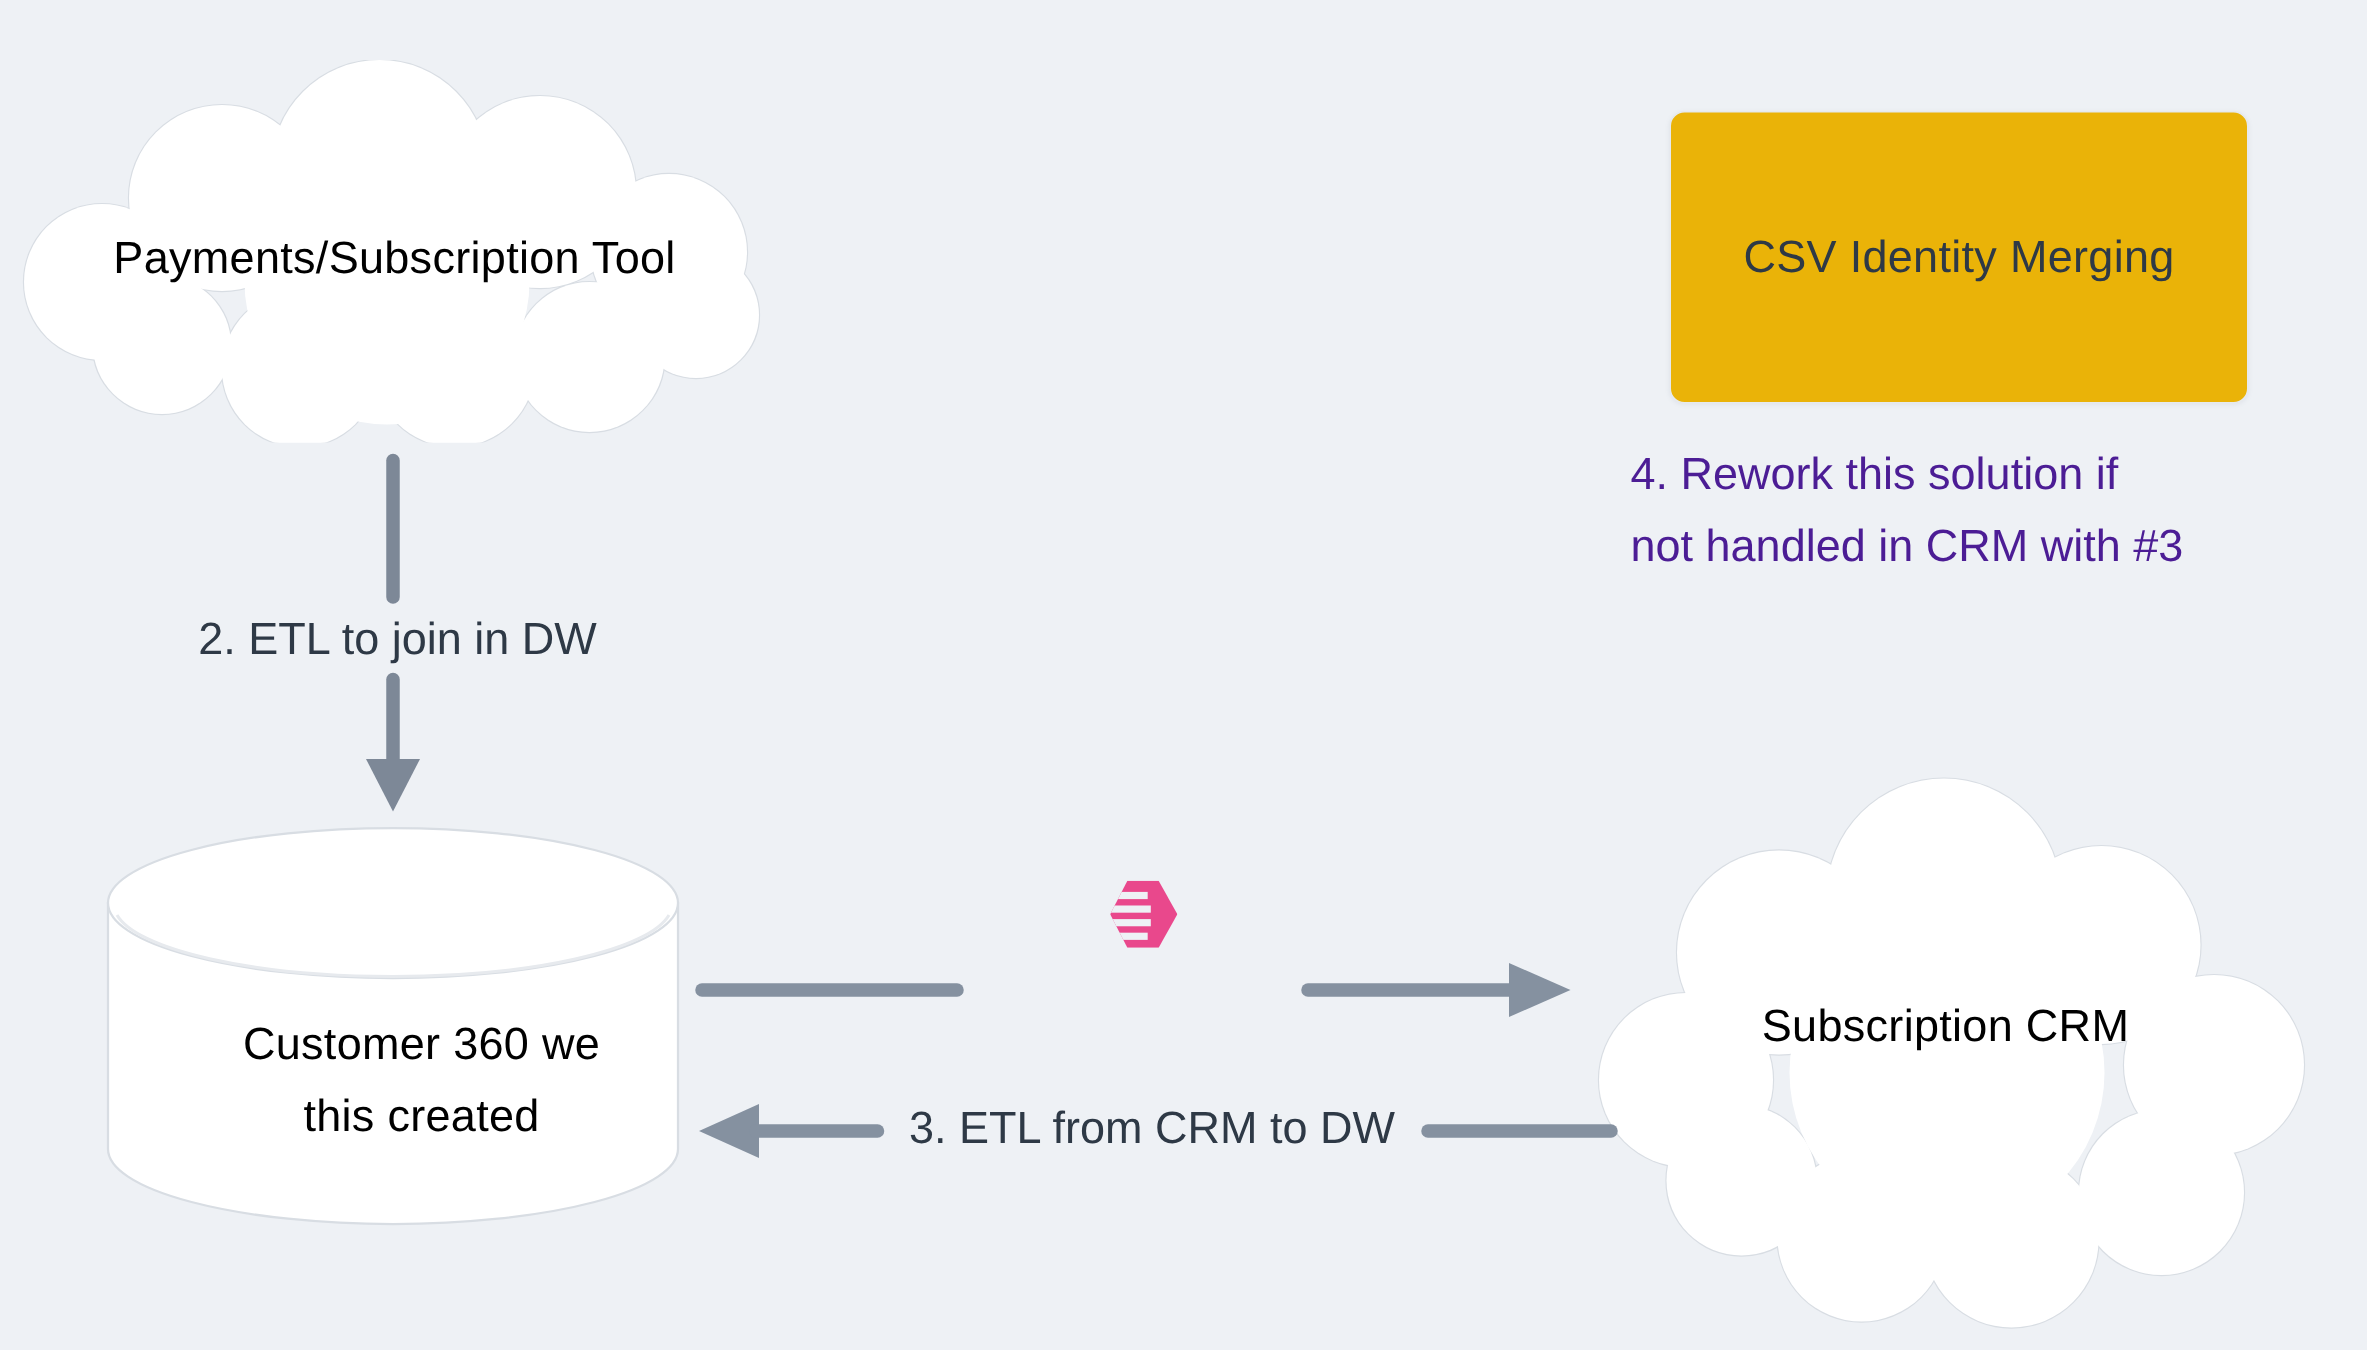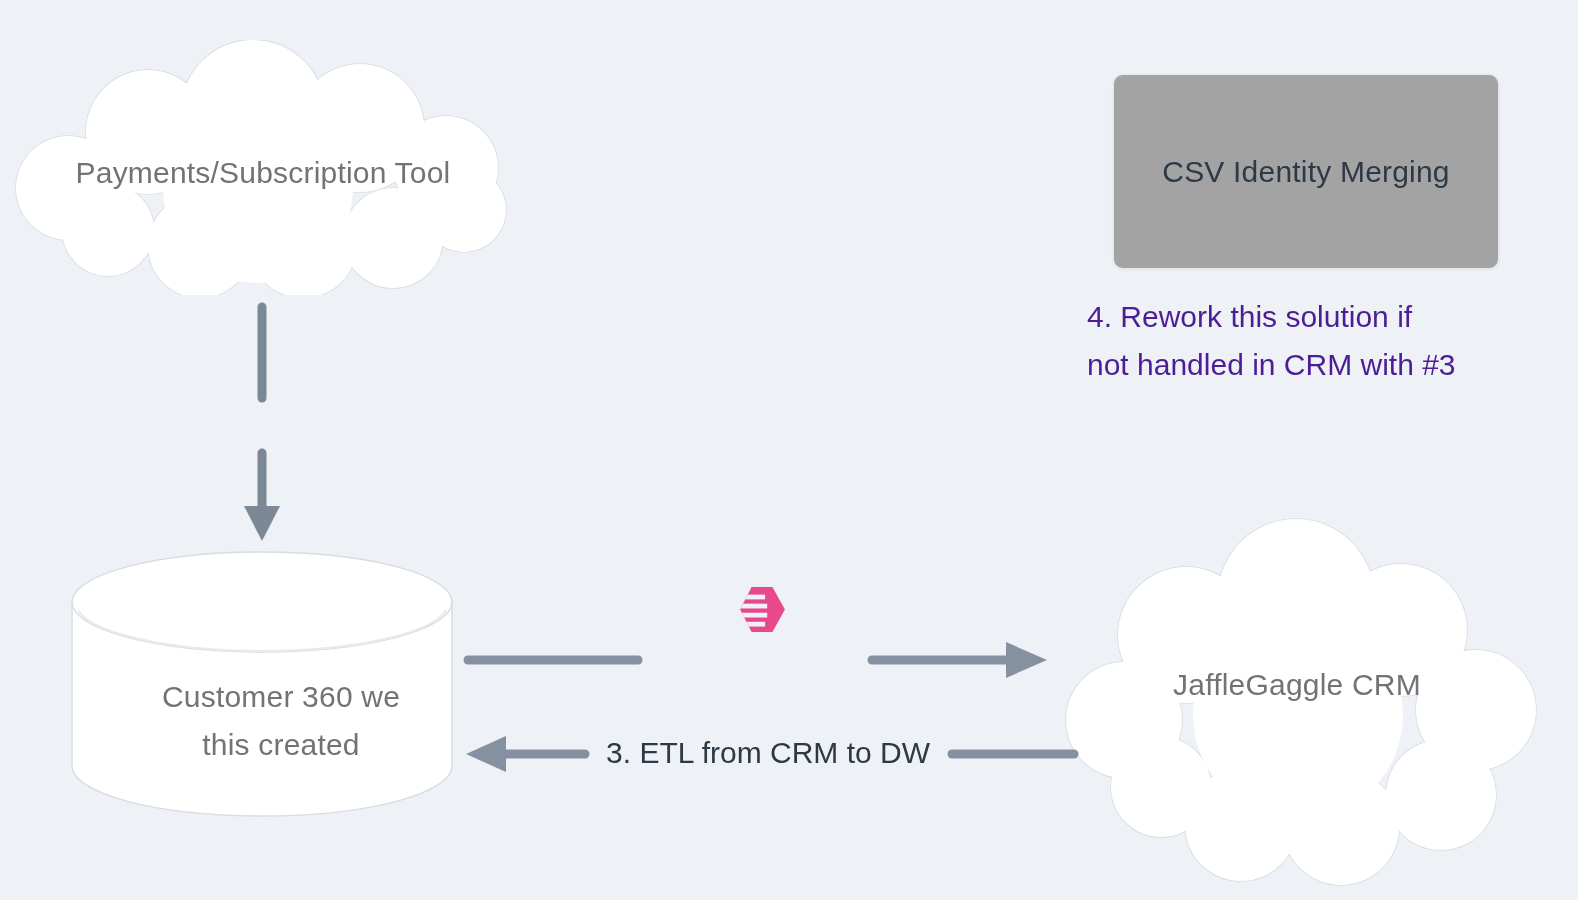--- a/index.html
+++ b/index.html
@@ -12,35 +12,35 @@
     color:#2e3946;
   }
   .abs{position:absolute;}
   .node-label{
     position:absolute;
     transform:translate(-50%,-50%);
     font-size:30px;
     letter-spacing:0.2px;
     white-space:nowrap;
     text-align:center;
-    color:#737373;
+    color:#000000;
   }
   .edge-label{
     position:absolute;
     transform:translate(-50%,-50%);
     font-size:30px;
     white-space:nowrap;
     color:#2e3946;
   }
   .two-line{line-height:48px;margin-left:19px;}
   .csv-box{
     position:absolute;
     left:1113px;top:74px;
     width:384px;height:193px;
-    background:#a3a3a3;
+    background:#eab308;
     border:1px solid #e6eaee;
     border-radius:10px;
     box-shadow:0 1px 3px rgba(120,130,145,0.10);
     display:flex;align-items:center;justify-content:center;
   }
   .csv-box .label{font-size:30px;color:#2e3946;letter-spacing:0.2px;}
   .note{
     position:absolute;
     left:1087px;top:293px;
     font-size:30px;
@@ -102,21 +102,21 @@
       <circle cx="240" cy="82" r="78"></circle>
       <circle cx="345" cy="115" r="66"></circle>
       <circle cx="420" cy="195" r="60"></circle>
       <circle cx="385" cy="280" r="55"></circle>
       <circle cx="285" cy="312" r="58"></circle>
       <circle cx="185" cy="310" r="56"></circle>
       <circle cx="105" cy="272" r="50"></circle>
       <circle cx="242" cy="200" r="105"></circle>
     </g>
   </svg>
-  <div class="node-label" style="left:1297px;top:685px;">JaffleGaggle CRM</div>
+  <div class="node-label" style="left:1297px;top:685px;">Subscription CRM</div>
 
   <div class="csv-box">
     <span class="label">CSV Identity Merging</span>
   </div>
 
   <div class="note">
     <div>4. Rework this solution if</div>
     <div>not handled in CRM with #3</div>
   </div>
 
@@ -153,15 +153,16 @@
     </defs>
     <g clip-path="url(#hexclip)">
       <rect x="0" y="0" width="48" height="45" fill="#e9488c"></rect>
       <rect x="-2" y="8.2" width="29" height="4.6" fill="#eef1f5"></rect>
       <rect x="-2" y="16.9" width="31" height="4.6" fill="#eef1f5"></rect>
       <rect x="-2" y="25.6" width="31" height="4.6" fill="#eef1f5"></rect>
       <rect x="-2" y="34.3" width="29" height="4.6" fill="#eef1f5"></rect>
     </g>
   </svg>
 
+  <div class="edge-label" style="left:265px;top:427px;">2. ETL to join in DW</div>
   <div class="edge-label" style="left:768px;top:753px;">3. ETL from CRM to DW</div>
 
 </div>
 
 </body></html>

